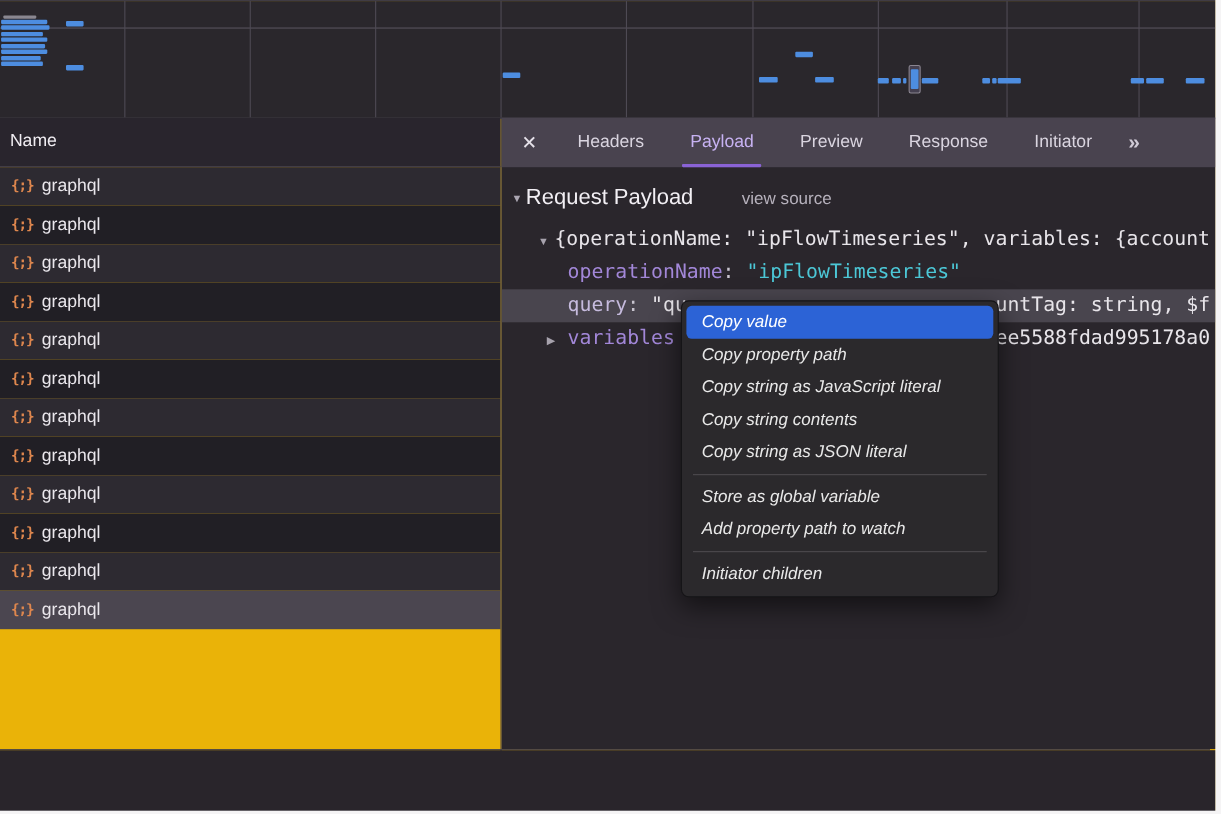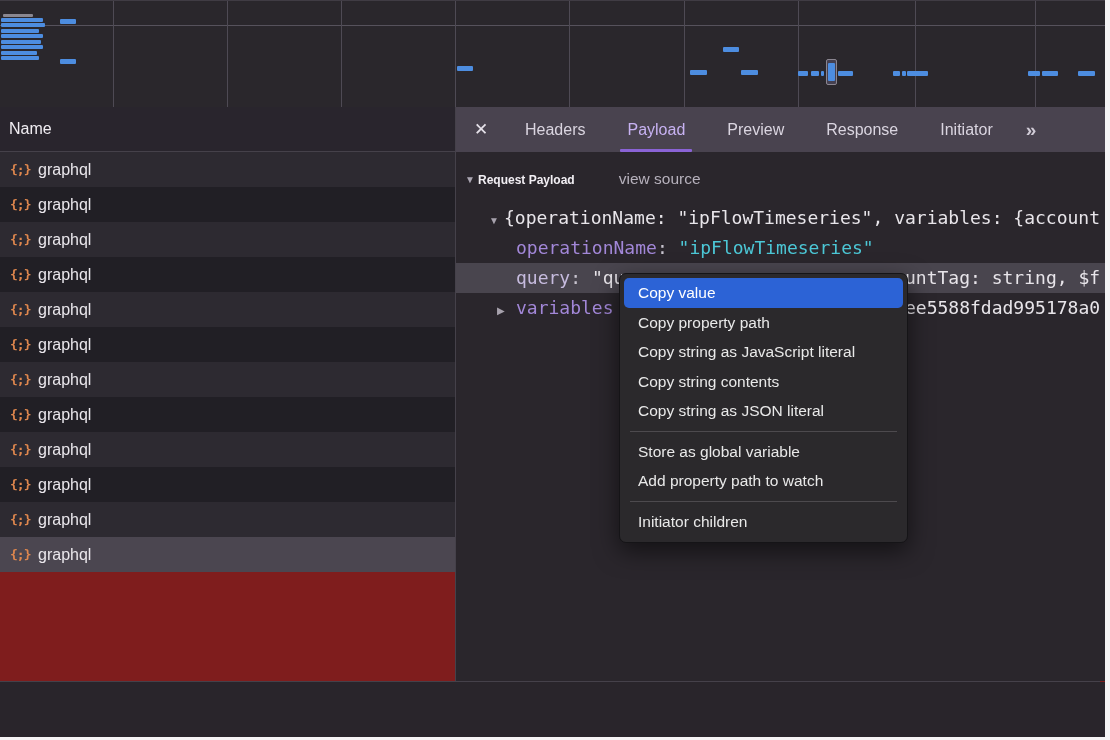--- a/index.html
+++ b/index.html
@@ -1,18 +1,18 @@
 <!DOCTYPE html>
 <html><head>
 <meta charset="utf-8">
 <style>
   html,body{margin:0;padding:0;background:#f5f4f5;}
   .stage{position:relative;width:1110px;height:740px;overflow:hidden;background:#f5f4f5;
          font-family:"Liberation Sans", sans-serif;}
-  .app{position:absolute;left:0;top:0;width:1105px;height:737px;background:#7f1d1d;
+  .app{position:absolute;left:0;top:0;width:1105px;height:737px;background:#eab308;
        border-top:1px solid #403c44;box-sizing:border-box;}
 
   
   .overview{position:absolute;left:0;top:0;width:1105px;height:106px;background:#2a272c;
             border-bottom:1px solid #5a5660;overflow:hidden;}
   .gl{position:absolute;top:0;bottom:0;width:1px;background:#4e4a54;}
   .hgl{position:absolute;left:0;right:0;top:24px;height:1px;background:#56525c;}
   .bar{position:absolute;border-radius:1px;}
   .marker{position:absolute;border:1px solid #8a8590;background:#454050;border-radius:2px;box-sizing:border-box;}
   .marker-inner{position:absolute;border-radius:1px;}
@@ -43,40 +43,40 @@
        color:#dad5e0;font-size:16px;}
   .tab.active{color:#c7b2f2;}
   .tab.active::after{content:"";position:absolute;left:0;right:0;bottom:0;height:3px;
                      background:#8a63d6;border-radius:1px;}
   .moretabs{margin-left:12px;color:#d0cbd6;font-size:19px;letter-spacing:-2px;font-weight:bold;}
 
   
   .payload{position:absolute;left:0;top:45px;right:0;bottom:0;overflow:hidden;}
   .sect-title{margin-top:14px;height:26px;line-height:26px;white-space:nowrap;}
   .sect-tri{display:inline-block;width:13px;margin-left:9px;color:#aba6b2;font-size:10px;vertical-align:1px;}
-  .sect-label{color:#f2eff4;font-size:12px;font-weight:bold;}
+  .sect-label{color:#f2eff4;font-size:20px;font-weight:normal;}
   .view-source{color:#b6b1bc;font-size:15.5px;margin-left:44px;}
   .tree{margin-top:11px;font-family:"DejaVu Sans Mono", monospace;font-size:18px;}
   .prow{position:relative;height:30px;line-height:30px;white-space:nowrap;overflow:hidden;color:#e4e1e6;}
   .prow .tri{display:inline-block;font-size:10px;color:#a7a2ad;font-family:"Liberation Sans",sans-serif;}
   .tri.lv1{margin-left:33px;width:15px;}
   .tri.lv2{margin-left:41px;width:19px;}
   .ind2{padding-left:60px;}
   .key{color:#a287d8;}
   .colon{color:#c8c4cf;}
   .str{color:#4cc7d6;}
   .white{color:#e8e5ea;}
   .prow.selected{background:#49454e;}
   .prow.selected .key{color:#c6bbde;}
   .rseg{position:absolute;left:449px;top:0;color:#e8e5ea;}
 
   
   .ctxmenu{position:absolute;left:619px;top:273px;width:289px;background:#2b292c;
            border:1px solid #151417;border-radius:7px;box-sizing:border-box;
-           box-shadow:0 8px 24px rgba(0,0,0,.55);padding:4px 0 6px 0;z-index:50;}
+           box-shadow:0 8px 24px rgba(0,0,0,.55);padding:4px 0 6px 0;z-index:50;font-style:italic;}
   .mitem{height:29.5px;line-height:29.5px;margin:0 4px;padding:0 14px;border-radius:5px;
          color:#e9e9e9;font-size:15.5px;white-space:nowrap;}
   .mitem.hl{background:#2c63d6;color:#ffffff;}
   .msep{height:1px;background:#4d4a4e;margin:5px 10px;}
 
   
   .edge-r{position:absolute;right:0;top:0;width:5px;height:740px;background:#f5f4f5;}
   .edge-b{position:absolute;left:0;bottom:0;width:1110px;height:3px;background:#f5f4f5;}
 </style>
 </head>

